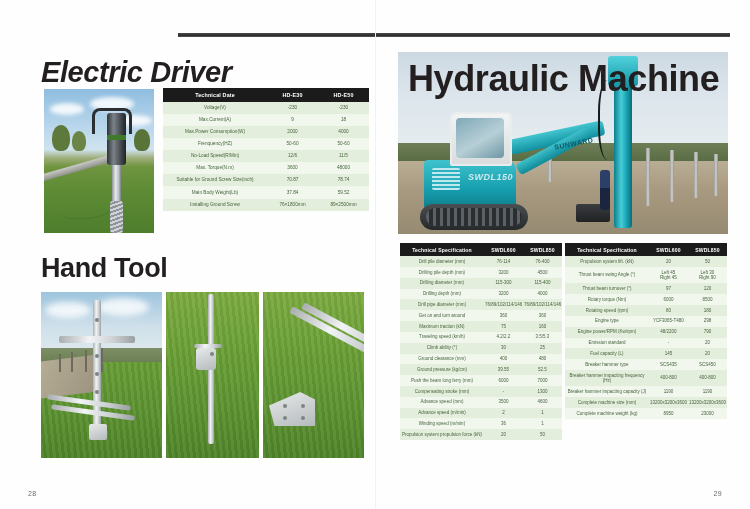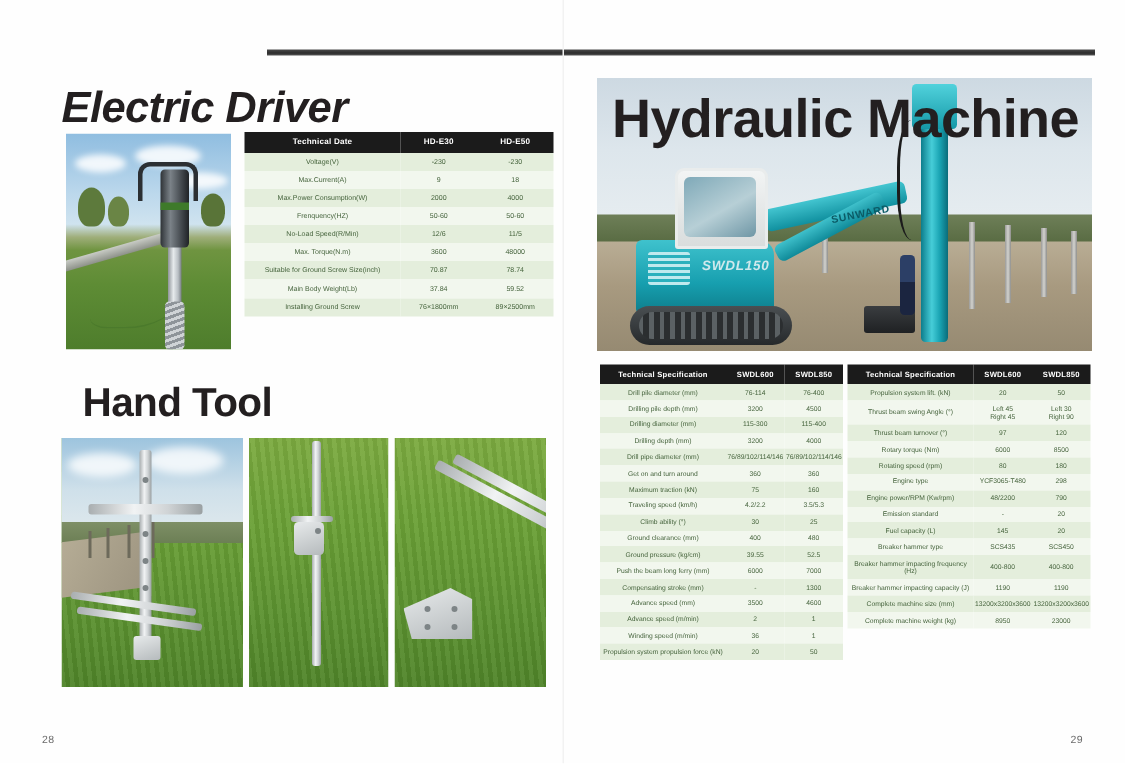--- a/index.html
+++ b/index.html
@@ -27,21 +27,21 @@
   }
   
   .h-title {
     position: absolute;
     font-weight: bold;
     color: #231f20;
     letter-spacing: -0.4px;
     white-space: nowrap;
   }
   #title-electric { left: 41px; top: 56px; font-size: 29px; font-style: italic; }
-  #title-hand     { left: 55px; top: 253px; font-size: 27px; }
+  #title-hand     { left: 41px; top: 253px; font-size: 27px; }
   #title-hydraulic{ left: 408px; top: 58px; font-size: 36px; z-index: 5; }
 
   
   .photo { position: absolute; overflow: hidden; }
 
   
   #photo-electric { left: 44px; top: 89px; width: 110px; height: 144px; }
   .sky-grass {
     position: absolute; inset: 0;
     background:

